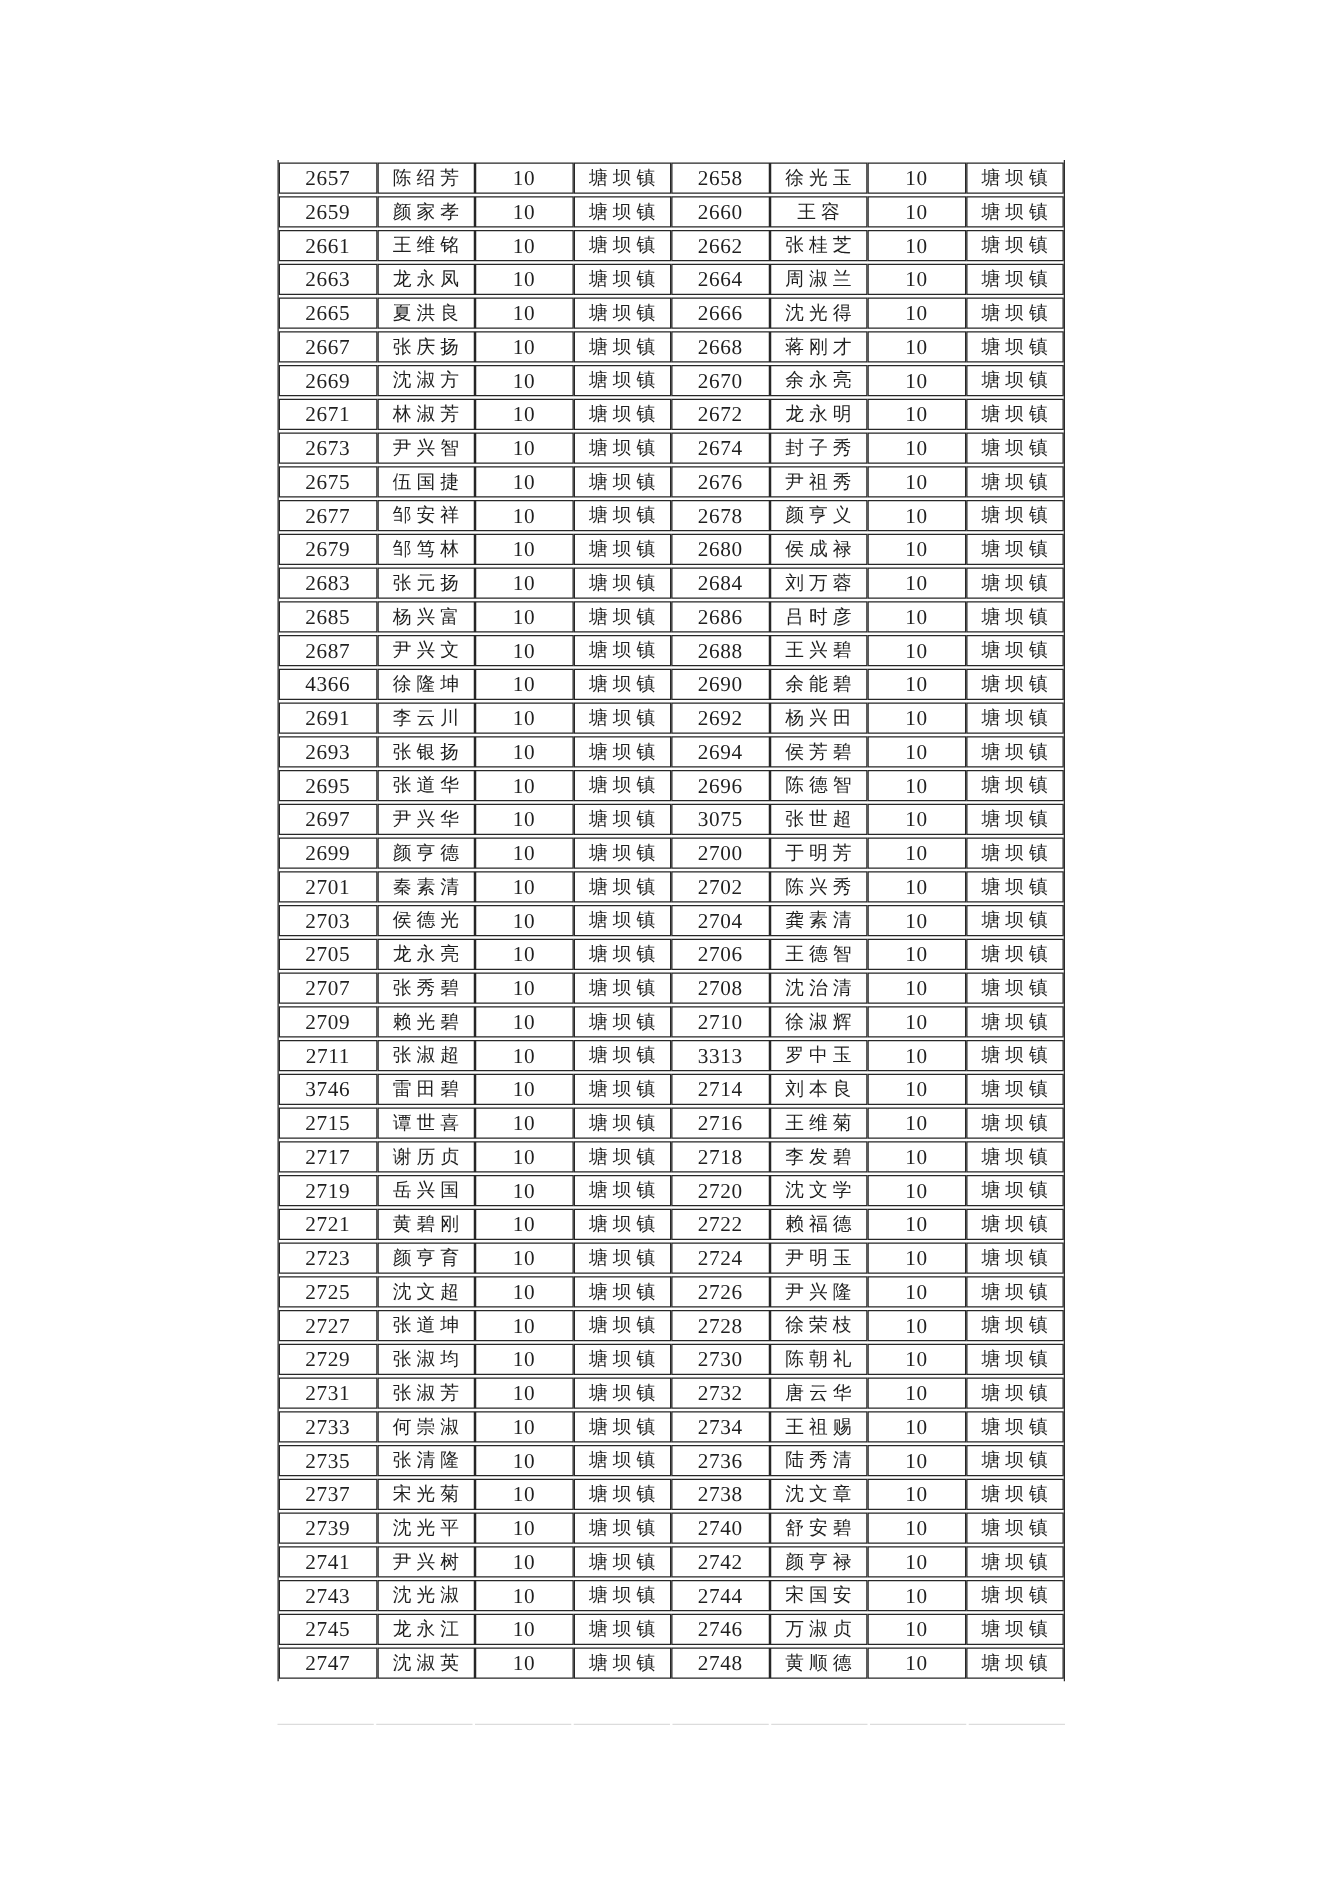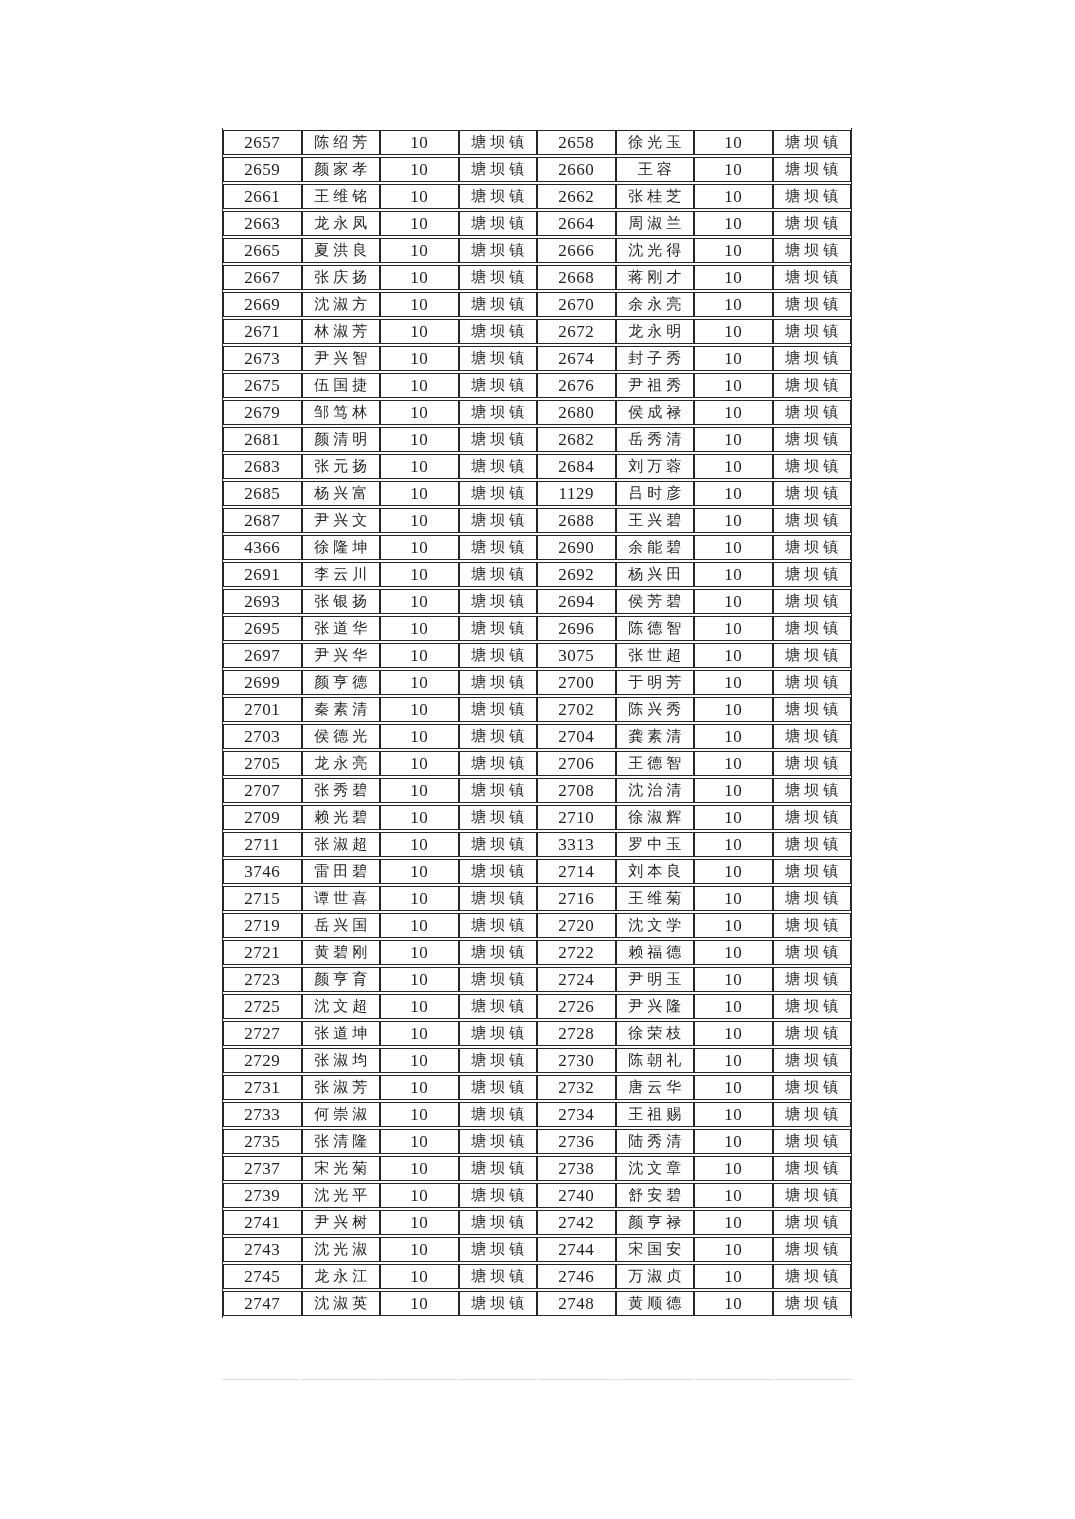--- a/index.html
+++ b/index.html
@@ -172,55 +172,55 @@
           <td class="num">2675</td>
           <td class="zh">伍国捷</td>
           <td class="num">10</td>
           <td class="zh">塘坝镇</td>
           <td class="num">2676</td>
           <td class="zh">尹祖秀</td>
           <td class="num">10</td>
           <td class="zh">塘坝镇</td>
         </tr>
         <tr>
+          <td class="num">2677</td>
+          <td class="zh">邹安祥</td>
+          <td class="num">10</td>
+          <td class="zh">塘坝镇</td>
+          <td class="num">2678</td>
+          <td class="zh">颜亨义</td>
+          <td class="num">10</td>
+          <td class="zh">塘坝镇</td>
+        </tr>
+        <tr>
           <td class="num">2679</td>
           <td class="zh">邹笃林</td>
           <td class="num">10</td>
           <td class="zh">塘坝镇</td>
           <td class="num">2680</td>
           <td class="zh">侯成禄</td>
           <td class="num">10</td>
           <td class="zh">塘坝镇</td>
         </tr>
         <tr>
-          <td class="num">2681</td>
-          <td class="zh">颜清明</td>
-          <td class="num">10</td>
-          <td class="zh">塘坝镇</td>
-          <td class="num">2682</td>
-          <td class="zh">岳秀清</td>
-          <td class="num">10</td>
-          <td class="zh">塘坝镇</td>
-        </tr>
-        <tr>
           <td class="num">2683</td>
           <td class="zh">张元扬</td>
           <td class="num">10</td>
           <td class="zh">塘坝镇</td>
           <td class="num">2684</td>
           <td class="zh">刘万蓉</td>
           <td class="num">10</td>
           <td class="zh">塘坝镇</td>
         </tr>
         <tr>
           <td class="num">2685</td>
           <td class="zh">杨兴富</td>
           <td class="num">10</td>
           <td class="zh">塘坝镇</td>
-          <td class="num">1129</td>
+          <td class="num">2686</td>
           <td class="zh">吕时彦</td>
           <td class="num">10</td>
           <td class="zh">塘坝镇</td>
         </tr>
         <tr>
           <td class="num">2687</td>
           <td class="zh">尹兴文</td>
           <td class="num">10</td>
           <td class="zh">塘坝镇</td>
           <td class="num">2688</td>
@@ -358,20 +358,30 @@
           <td class="num">10</td>
           <td class="zh">塘坝镇</td>
         </tr>
         <tr>
           <td class="num">2715</td>
           <td class="zh">谭世喜</td>
           <td class="num">10</td>
           <td class="zh">塘坝镇</td>
           <td class="num">2716</td>
           <td class="zh">王维菊</td>
+          <td class="num">10</td>
+          <td class="zh">塘坝镇</td>
+        </tr>
+        <tr>
+          <td class="num">2717</td>
+          <td class="zh">谢历贞</td>
+          <td class="num">10</td>
+          <td class="zh">塘坝镇</td>
+          <td class="num">2718</td>
+          <td class="zh">李发碧</td>
           <td class="num">10</td>
           <td class="zh">塘坝镇</td>
         </tr>
         <tr>
           <td class="num">2719</td>
           <td class="zh">岳兴国</td>
           <td class="num">10</td>
           <td class="zh">塘坝镇</td>
           <td class="num">2720</td>
           <td class="zh">沈文学</td>

